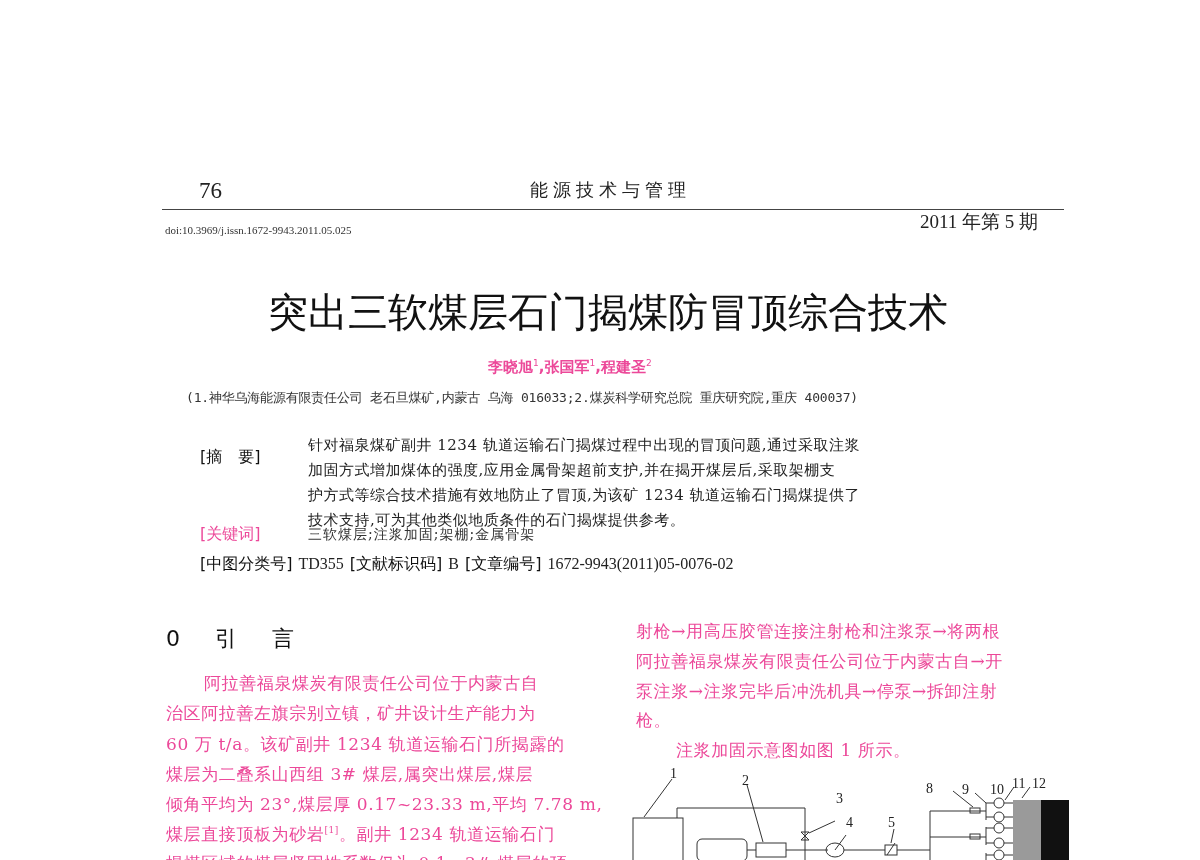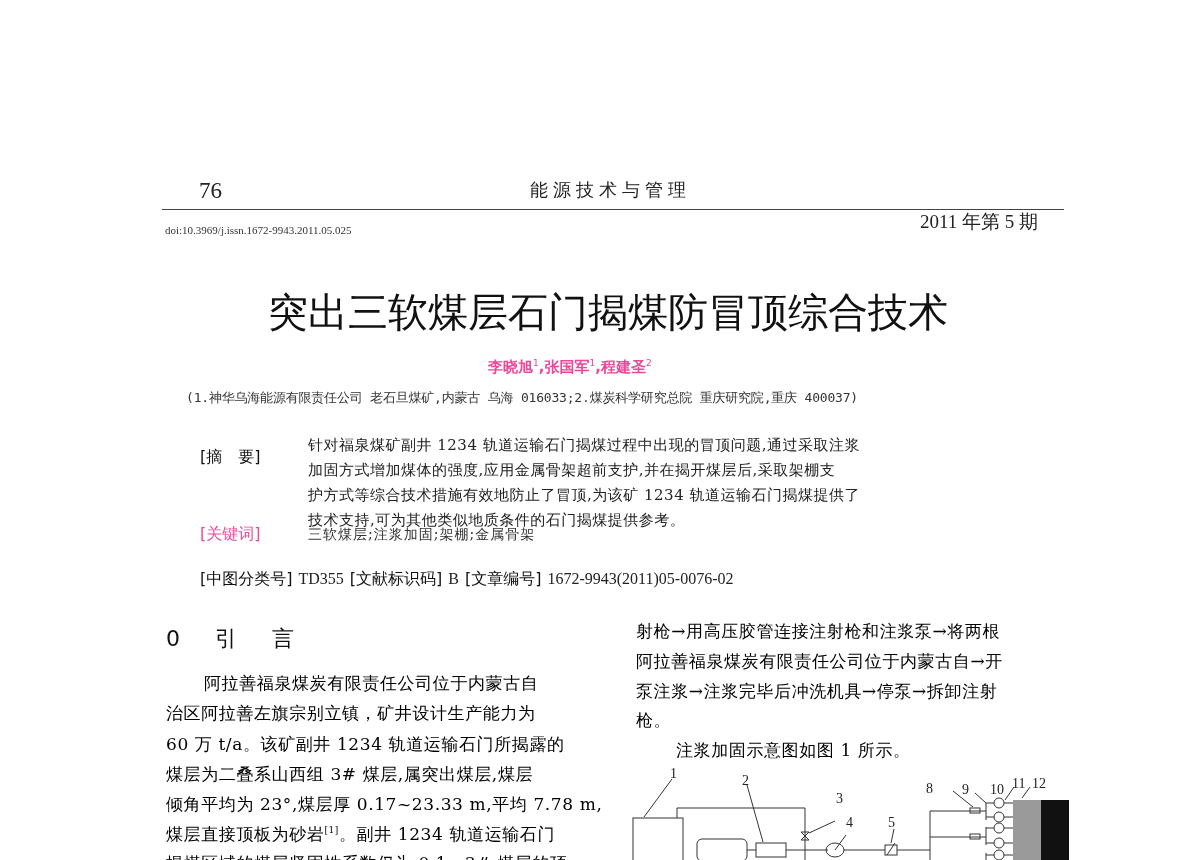--- a/index.html
+++ b/index.html
@@ -16,24 +16,24 @@
   .header-rule { left:162px; top:209px; width:902px; height:0; border-top:1.5px solid #444; }
   .doi { left:165px; top:224px; font-size:11px; color:#333; font-family:"Liberation Serif",serif; }
   .title { left:268px; top:285px; font-size:40px; font-family:Liberation Serif, serif; color:#111; letter-spacing:0px; }
   .authors { left:488px; top:358px; font-size:15px; font-weight:bold; font-family:"DejaVu Sans",sans-serif; color:#ec4899; }
   .authors sup { font-size:9px; font-weight:normal; }
   .affil { left:186px; top:389px; font-size:13px; font-family:"DejaVu Sans Mono",monospace; color:#333; letter-spacing:-0.2px; }
   .abs-label { left:200px; top:423px; font-size:16px; font-family:"DejaVu Sans",sans-serif; color:#111;margin-top:24px; }
   .abs-line { left:308px; font-size:15px; color:#222; font-family:"DejaVu Serif",serif; letter-spacing:0.5px;margin-top:12px; }
   .kw-label { left:200px; top:524px; font-size:16px; font-family:"DejaVu Sans",sans-serif; color:#ec4899; }
   .kw-text { left:308px; top:526px; font-size:14px; color:#333; letter-spacing:1px; }
-  .clc-row { left:200px; top:569px; font-size:16px; color:#111; font-family:"DejaVu Sans",sans-serif; }
+  .clc-row { left:200px; top:554px; font-size:16px; color:#111; font-family:"DejaVu Sans",sans-serif; }
   .clc-row .val { font-family:"Liberation Serif",serif; font-size:16px; color:#222; margin:0 6px; }
   .sec-head { left:166px; top:624px; font-size:22px; font-family:"DejaVu Sans",sans-serif; color:#111; letter-spacing:14px;text-align:center; }
-  .body-line { font-size:17px; color:#000000; font-family:"DejaVu Serif",serif; letter-spacing:0.6px;text-align:center; }
+  .body-line { font-size:17px; color:#ec4899; font-family:"DejaVu Serif",serif; letter-spacing:0.6px;text-align:center; }
   .left-col { left:166px; }
   .right-col { left:636px; }
   .indent { left:204px; }
   .indent-r { left:676px; }
   sup.ref { font-size:9px; }
   .fig { left:630px; top:765px; width:440px; height:95px; }
 </style>
 </head>
 <body>
 

